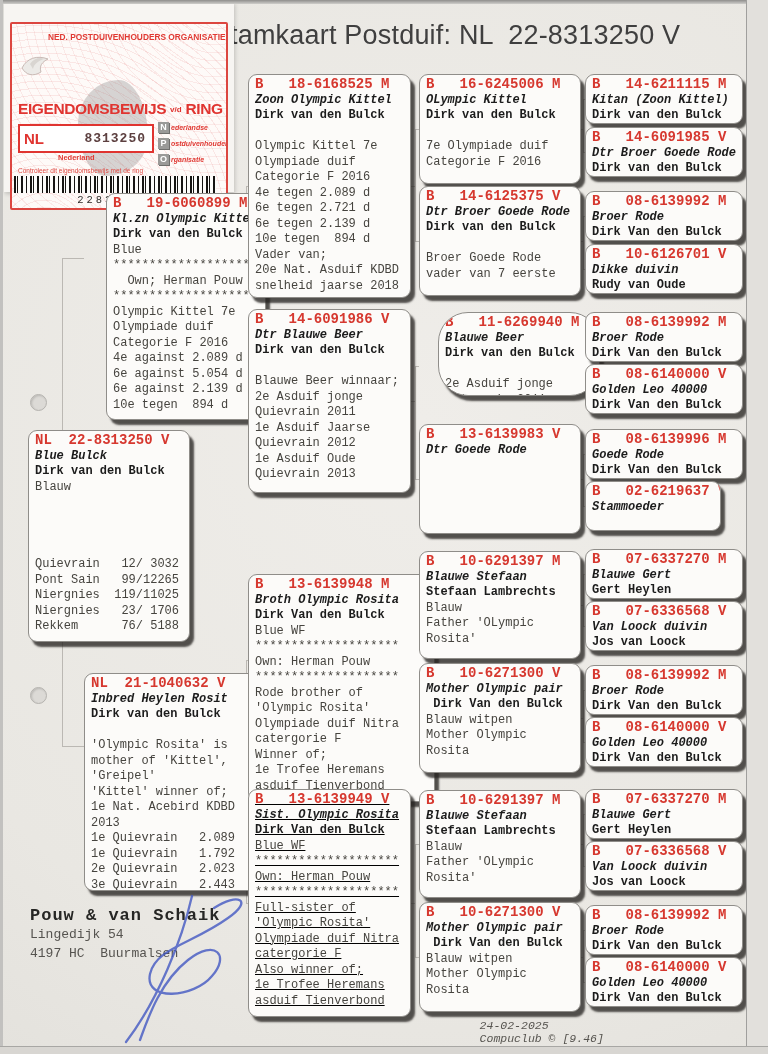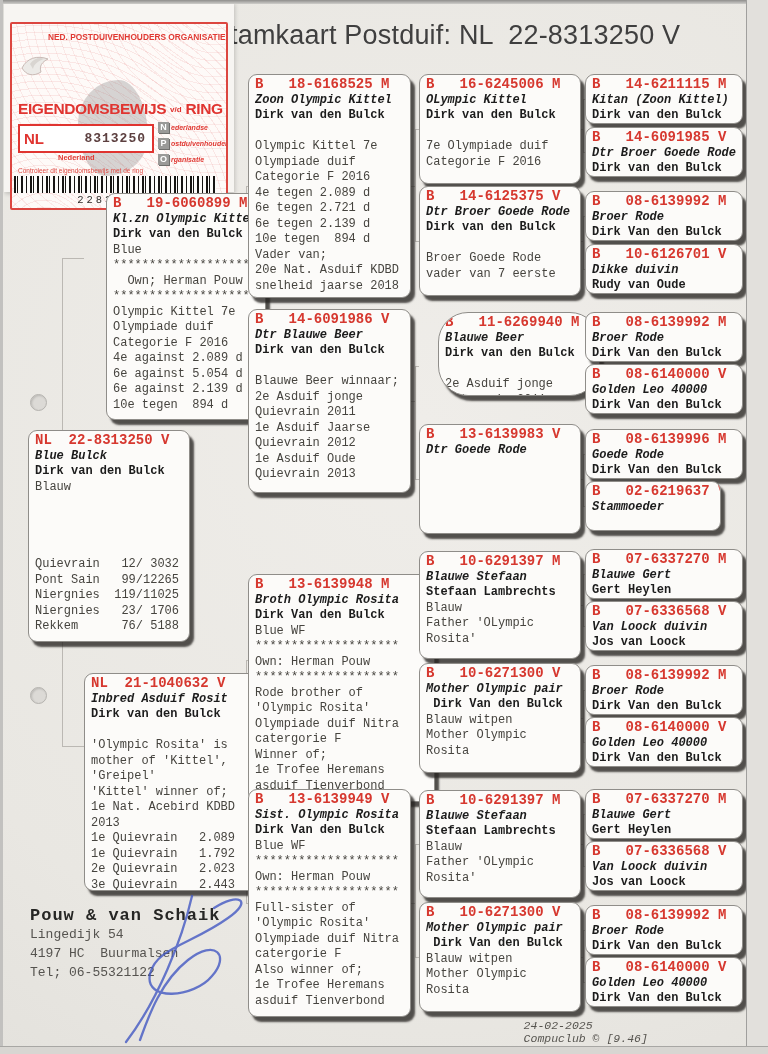--- a/index.html
+++ b/index.html
@@ -80,21 +80,21 @@
   .pbox .ln.plain{color:#46443f;}
   .conn{position:absolute;background:#bbb8b3;}
 
   
   .owner-block{position:absolute;left:30px;top:906px;}
   .owner-name{font-weight:bold;font-size:17px;color:#262624;letter-spacing:1px;white-space:pre;}
   .owner-line{font-size:13px;color:#55534f;line-height:19px;white-space:pre;}
   .sig{position:absolute;left:96px;top:890px;}
   .footer{position:absolute;left:452px;top:1006px;font-style:italic;font-size:11.5px;
           color:#56544f;white-space:pre;}
-  .footer span{margin-right:14px;margin-left:44px;}
+  .footer span{margin-right:14px;}
 </style>
 </head>
 <body>
 
 <div id="scan">
 
   <div class="title">tamkaart Postduif: NL  22-8313250 V</div>
 
   <div class="backing"></div>
 
@@ -218,21 +218,21 @@
         <div class="ln plain">&nbsp;</div>
         <div class="ln plain">&nbsp;</div>
         <div class="ln plain">Quievrain   12/ 3032</div>
         <div class="ln plain">Pont Sain   99/12265</div>
         <div class="ln plain">Niergnies  119/11025</div>
         <div class="ln plain">Niergnies   23/ 1706</div>
         <div class="ln plain">Rekkem      76/ 5188</div>
       </div>
       <div class="pbox" style="left: 84px; top: 673px; width: 182px; height: 218px;">
         <div class="ring">NL  21-1040632 V</div>
-        <div class="ln name">Inbred Asduif Rosit</div>
+        <div class="ln name">Inbred Heylen Rosit</div>
         <div class="ln owner">Dirk van den Bulck</div>
         <div class="ln plain">&nbsp;</div>
         <div class="ln plain">'Olympic Rosita' is</div>
         <div class="ln plain">mother of 'Kittel',</div>
         <div class="ln plain">'Greipel'</div>
         <div class="ln plain">'Kittel' winner of;</div>
         <div class="ln plain">1e Nat. Acebird KDBD</div>
         <div class="ln plain">2013</div>
         <div class="ln plain">1e Quievrain   2.089</div>
         <div class="ln plain">1e Quievrain   1.792</div>
@@ -277,21 +277,21 @@
         <div class="ln plain">Own: Herman Pouw</div>
         <div class="ln plain">********************</div>
         <div class="ln plain">Rode brother of</div>
         <div class="ln plain">'Olympic Rosita'</div>
         <div class="ln plain">Olympiade duif Nitra</div>
         <div class="ln plain">catergorie F</div>
         <div class="ln plain">Winner of;</div>
         <div class="ln plain">1e Trofee Heremans</div>
         <div class="ln plain">asduif Tienverbond</div>
       </div>
-      <div class="pbox" style="left: 248px; top: 789px; width: 163px; height: 228px;">
+      <div class="pbox" style="left: 248px; top: 789px; width: 163px; height: 228px; text-decoration: underline;">
         <div class="ring">B   13-6139949 V</div>
         <div class="ln name">Sist. Olympic Rosita</div>
         <div class="ln owner">Dirk Van den Bulck</div>
         <div class="ln plain">Blue WF</div>
         <div class="ln plain">********************</div>
         <div class="ln plain">Own: Herman Pouw</div>
         <div class="ln plain">********************</div>
         <div class="ln plain">Full-sister of</div>
         <div class="ln plain">'Olympic Rosita'</div>
         <div class="ln plain">Olympiade duif Nitra</div>
@@ -441,21 +441,20 @@
       </div>
     </div>
 
   <div class="hole" style="left:30px;top:394px;"></div>
   <div class="hole" style="left:30px;top:687px;"></div>
 
   <div class="owner-block">
     <div class="owner-name">Pouw &amp; van Schaik</div>
     <div class="owner-line">Lingedijk 54</div>
     <div class="owner-line">4197 HC  Buurmalsen</div>
-    <div class="owner-line">Tel; 06-55321122</div>
   </div>
 
   <svg class="sig" width="170" height="160" viewBox="0 0 170 160">
     <g fill="none" stroke="#3f55c2" stroke-width="2.3" stroke-linecap="round" opacity="0.78">
       <path d="M118,18 C142,2 158,10 132,28 C96,54 60,58 54,84 C48,112 98,108 116,86 C134,66 120,48 92,70 C64,92 52,128 44,150"></path>
       <path d="M96,6 C86,50 62,110 30,152"></path>
     </g>
   </svg>
 
   <div class="footer">

